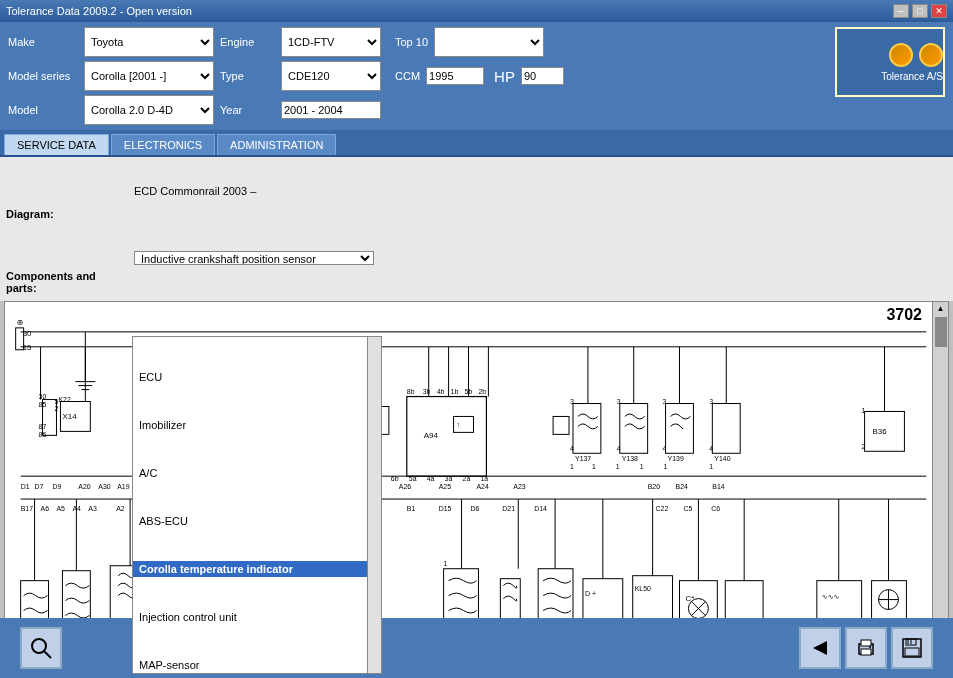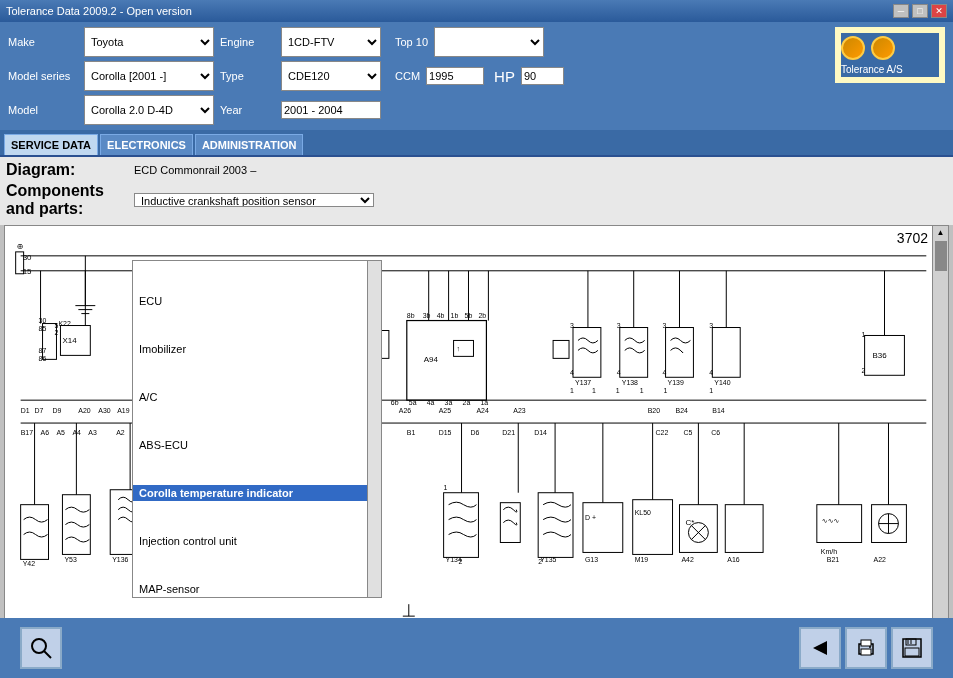--- a/index.html
+++ b/index.html
@@ -50,26 +50,26 @@
     .field-input {
       background: white;
       border: 1px solid #888;
       font-size: 11px;
       padding: 1px 2px;
       height: 18px;
       width: 50px;
     }
     .header-logo {
       background: #3a6aa5;
-      border: 6px solid #fef9c3;
+      border: 2px solid #fef9c3;
       width: 110px;
-      height: 56px;
+      height: 70px;
       display: flex;
       flex-direction: column;
-      align-items: flex-start;
+      align-items: flex-end;
       justify-content: center;
       color: white;
       font-size: 11px;
     }
     .logo-circles { display: flex; gap: 6px; margin-bottom: 4px; }
     .logo-circle {
       width: 24px; height: 24px;
       border-radius: 50%;
       background: linear-gradient(135deg, #cc8800, #ff9900);
       border: 2px solid #ffcc44;
@@ -79,37 +79,37 @@
     .nav-tabs {
       background: #3a6aa5;
       display: flex;
       gap: 2px;
       padding: 4px 4px 0 4px;
       border-bottom: 2px solid #2a5090;
     }
     .nav-tab {
       background: #5a8ac5;
       color: white;
-      padding: 4px 6px;
+      padding: 4px 12px;
       font-size: 11px;
-      font-weight: bold;
+      font-weight: normal;
       cursor: pointer;
       border: 1px solid #7aaae5;
       border-bottom: none;
       text-transform: uppercase;
     }
     .nav-tab.active { background: #c0d8f0; color: #000; }
 
     
     .content {
       background: #e8e8e8;
       padding: 4px 6px;
     }
     .content-row { display: flex; align-items: center; gap: 8px; margin-bottom: 3px; }
-    .content-label { font-size: 16px; font-weight: bold; width: 120px; }
+    .content-label { font-size: 11px; font-weight: bold; width: 120px; margin-top: 47px; }
     .content-value { font-size: 11px; }
     .dropdown-container { position: relative; display: inline-block; }
     .components-select {
       width: 240px;
       height: 14px;
       border: 1px solid #888;
       background: white;
       font-size: 11px;
       padding: 0 2px;
     }
@@ -151,23 +151,23 @@
     
     .diagram-svg {
       width: 100%;
       height: 100%;
     }
 
     
     .page-number {
       position: absolute;
       top: 4px;
-      right: 20px;
-      font-size: 14px;
-      font-weight: normal;
+      right: 26px;
+      font-size: 16px;
+      font-weight: bold;
     }
 
     
     .v-scrollbar {
       position: absolute;
       right: 0;
       top: 0;
       width: 16px;
       height: 100%;
       background: #d0d0d0;

